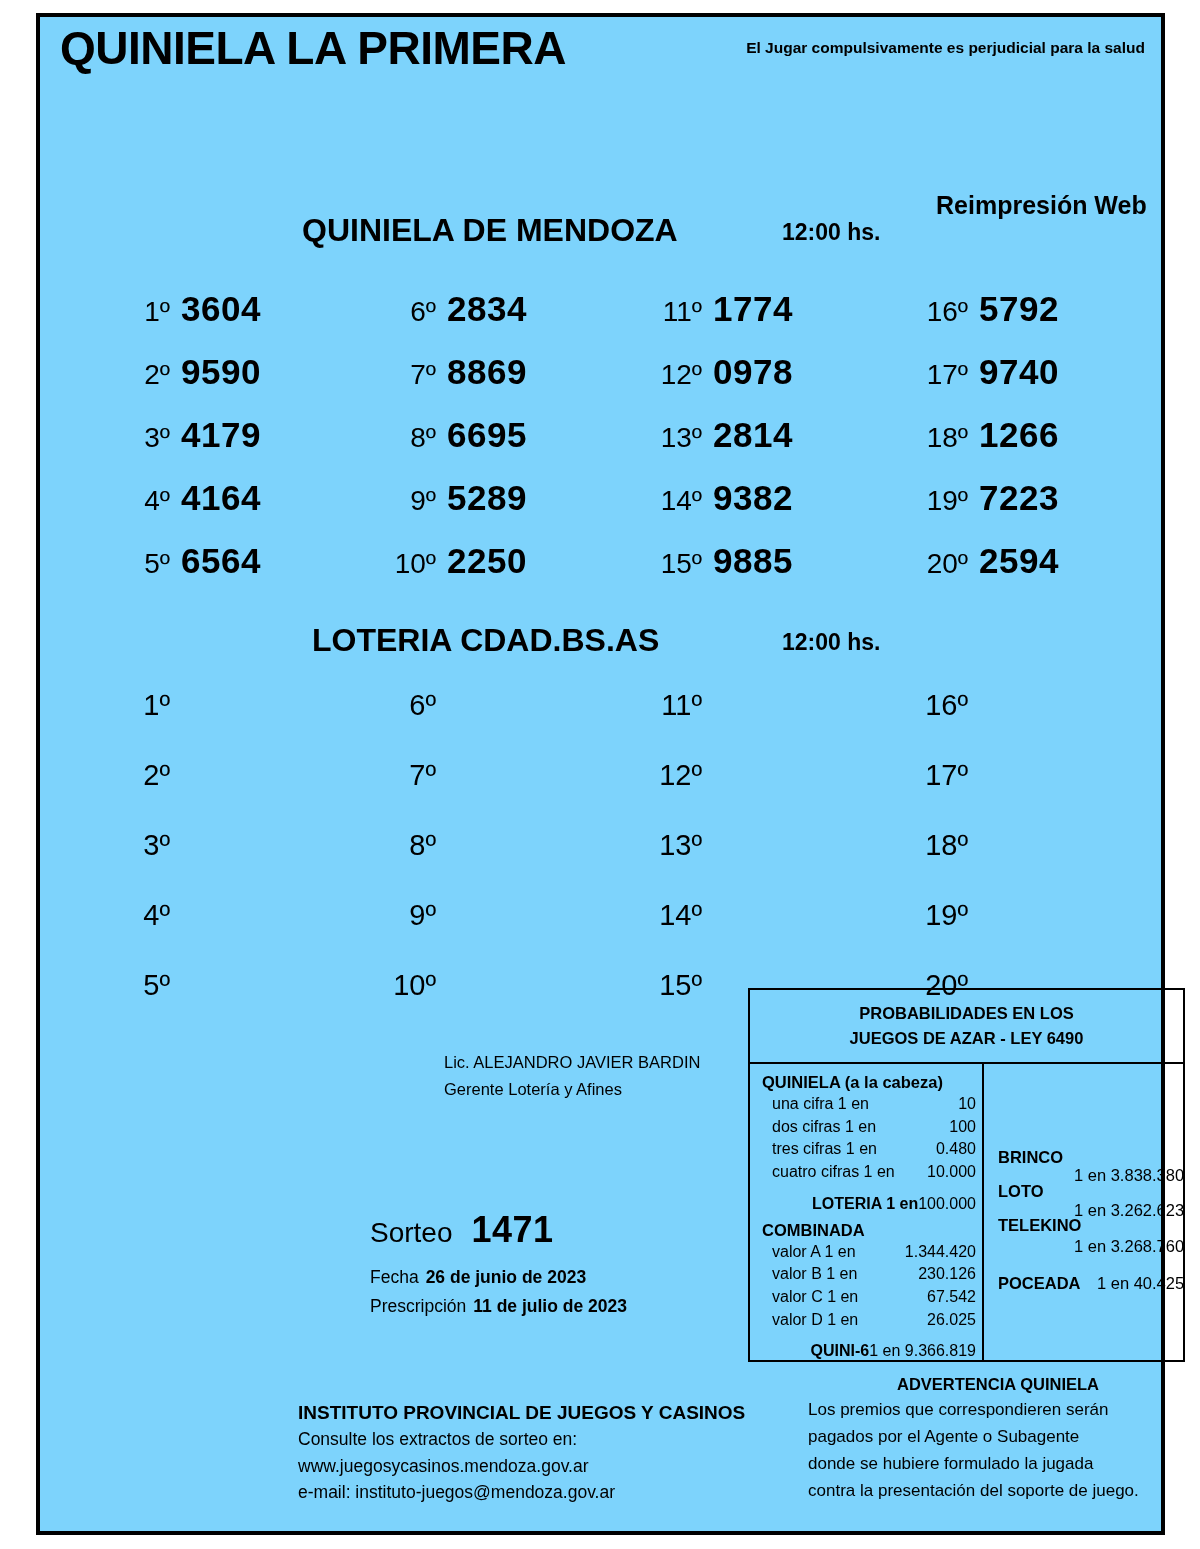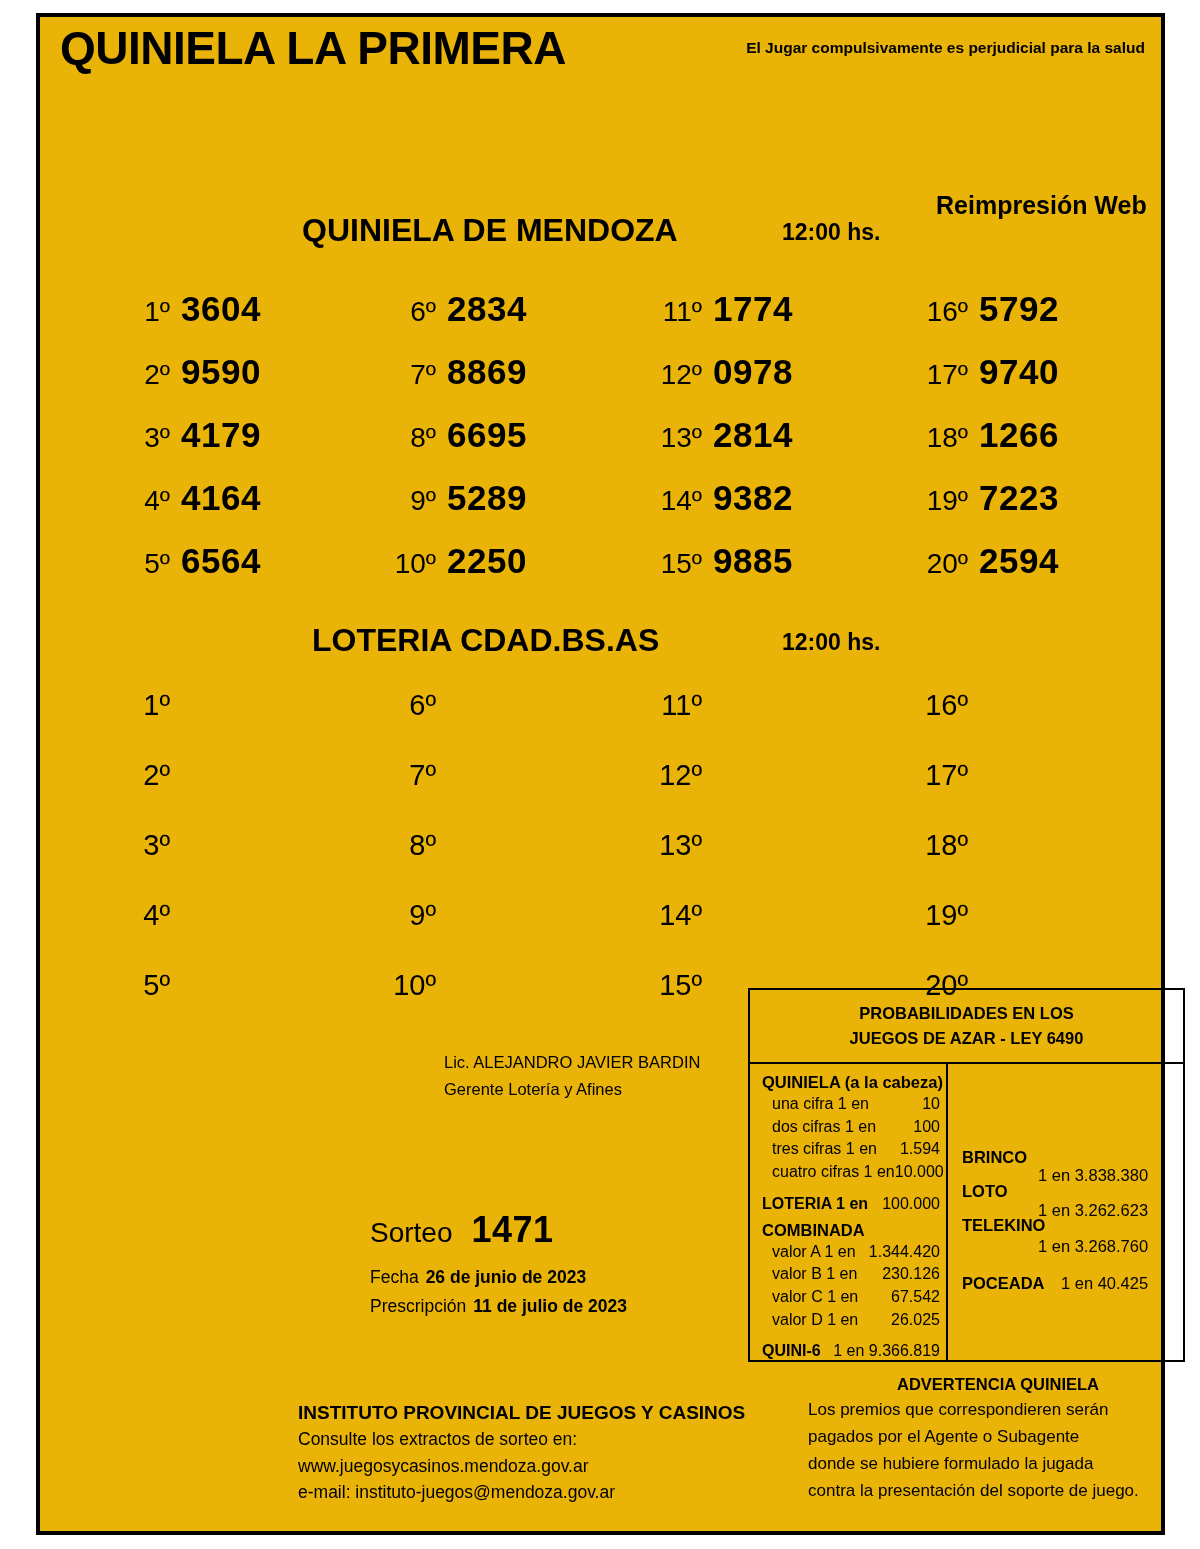--- a/index.html
+++ b/index.html
@@ -16,21 +16,21 @@
   }
 
   .page {
     position: absolute;
     left: 36px;
     top: 13px;
     width: 1129px;
     height: 1522px;
     border: 4px solid #000;
     box-sizing: border-box;
-    background: #eab308;
+    background: #7dd3fc;
   }
 
   
   .masthead {
     position: absolute;
     left: 20px;
     top: 8px;
     width: 1085px;
     height: 62px;
   }
@@ -166,21 +166,21 @@
     font-size: 16.5px;
     font-weight: bold;
     line-height: 1.5;
     text-align: center;
   }
   .prob-body {
     display: flex;
     height: 298px;
   }
   .prob-left {
-    width: 198px;
+    width: 234px;
     border-right: 2px solid #000;
     box-sizing: border-box;
     padding: 9px 0 0 12px;
   }
   .prob-right {
     flex: 1;
     position: relative;
   }
   .prob-head-row {
     font-size: 16.5px;
@@ -193,20 +193,21 @@
     justify-content: space-between;
     font-size: 16px;
     white-space: nowrap;
     padding-left: 10px;
     padding-right: 6px;
     line-height: 1.42;
   }
   .prob-row.bold-row {
     font-weight: bold;
     padding-left: 0;
+    justify-content: flex-end;
   }
   .prob-row.bold-row .rl { font-weight: bold; }
   .prob-row .rv { font-weight: normal; }
   .prob-spacer { height: 9px; }
 
   .pr-item {
     position: absolute;
     white-space: nowrap;
   }
   .pr-name {
@@ -485,21 +486,21 @@
             <div class="prob-row">
               <span class="rl">una cifra  1 en</span>
               <span class="rv">10</span>
             </div>
             <div class="prob-row">
               <span class="rl">dos cifras 1 en</span>
               <span class="rv">100</span>
             </div>
             <div class="prob-row">
               <span class="rl">tres cifras 1 en</span>
-              <span class="rv">1.594</span>
+              <span class="rv">0.480</span>
             </div>
             <div class="prob-row">
               <span class="rl">cuatro cifras 1 en</span>
               <span class="rv">10.000</span>
             </div>
           </div>
 
         <div class="prob-spacer"></div>
         <div class="prob-row bold-row">
           <span class="rl">LOTERIA  1 en</span>

